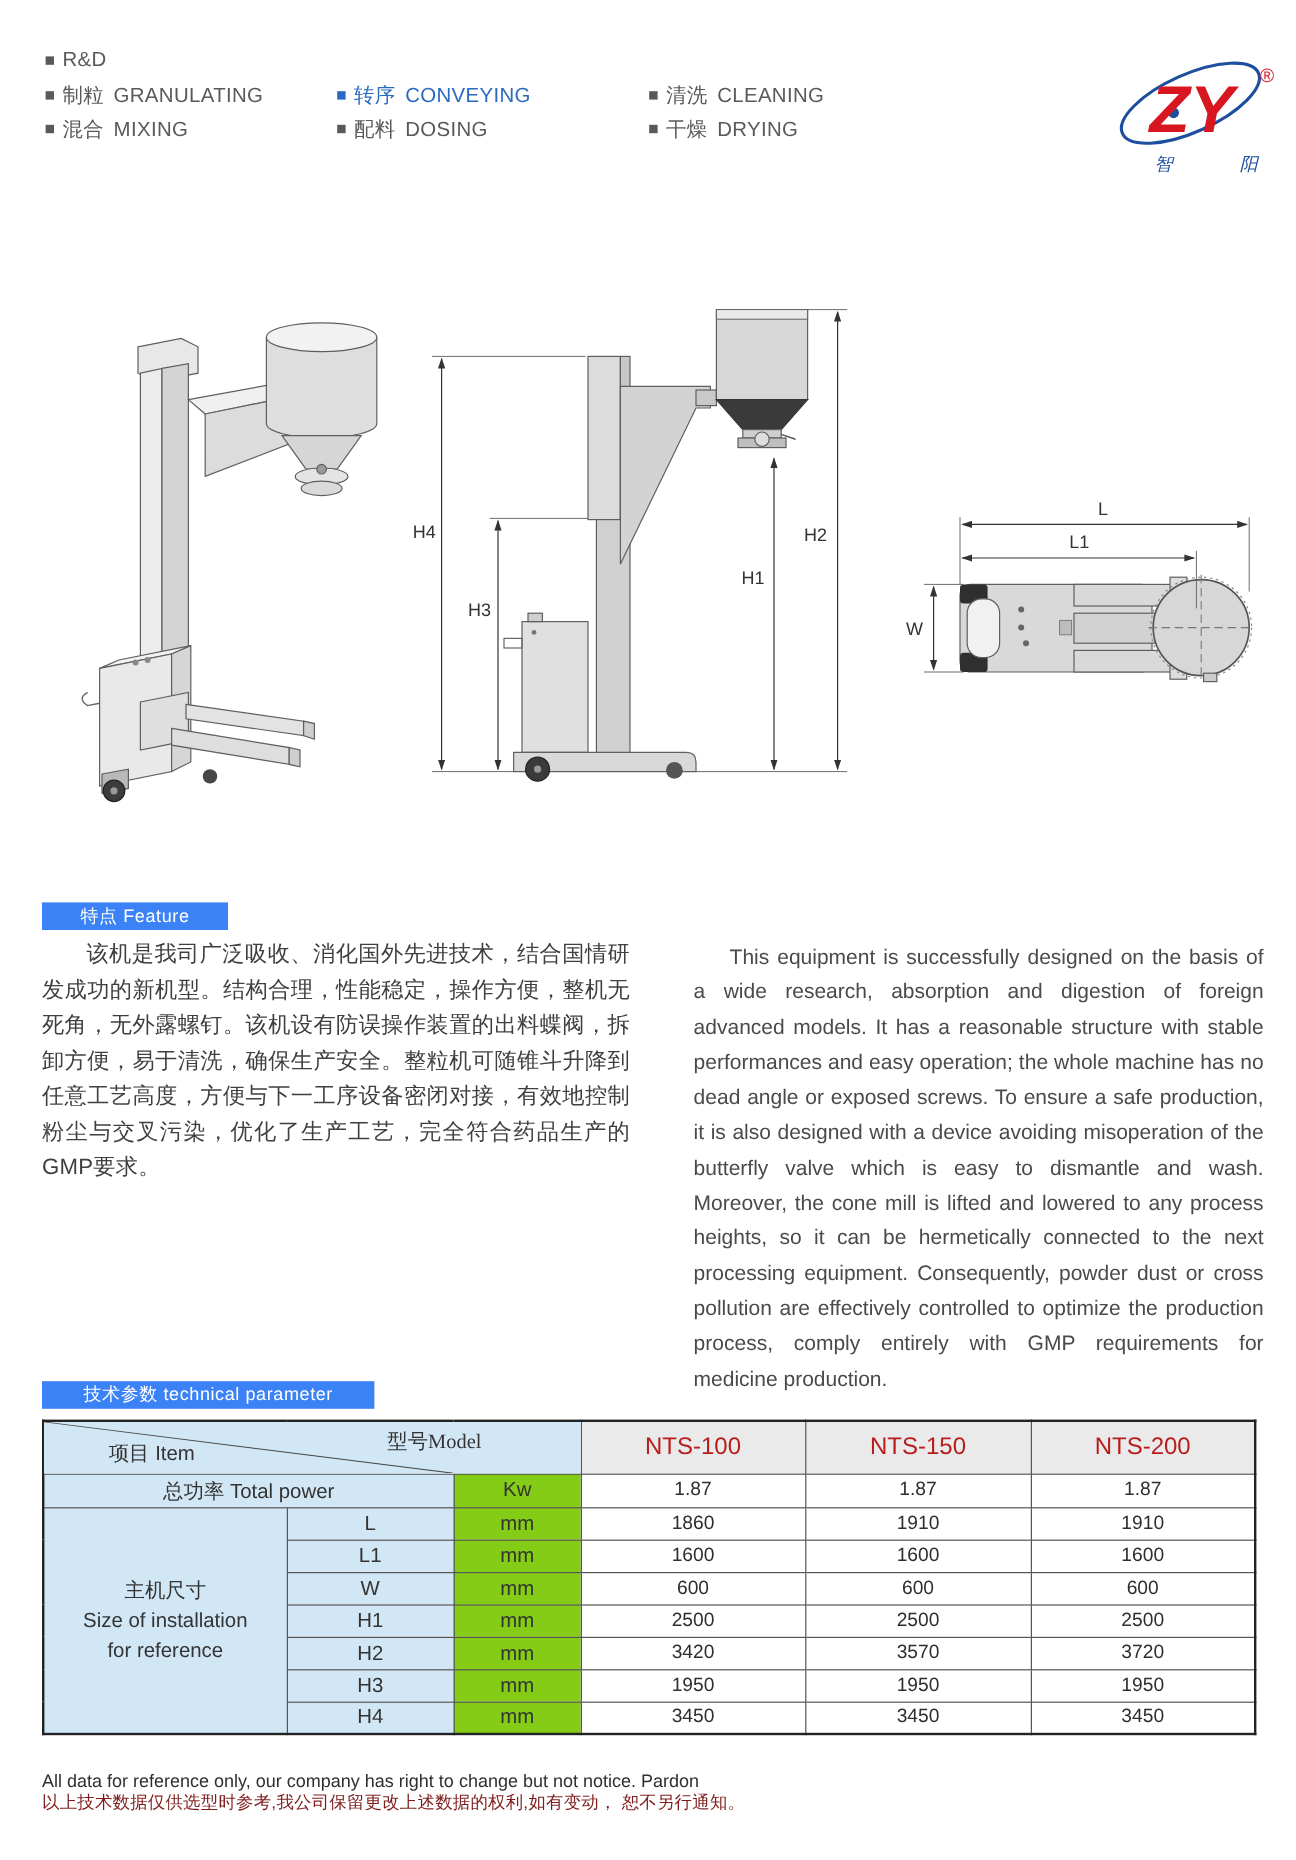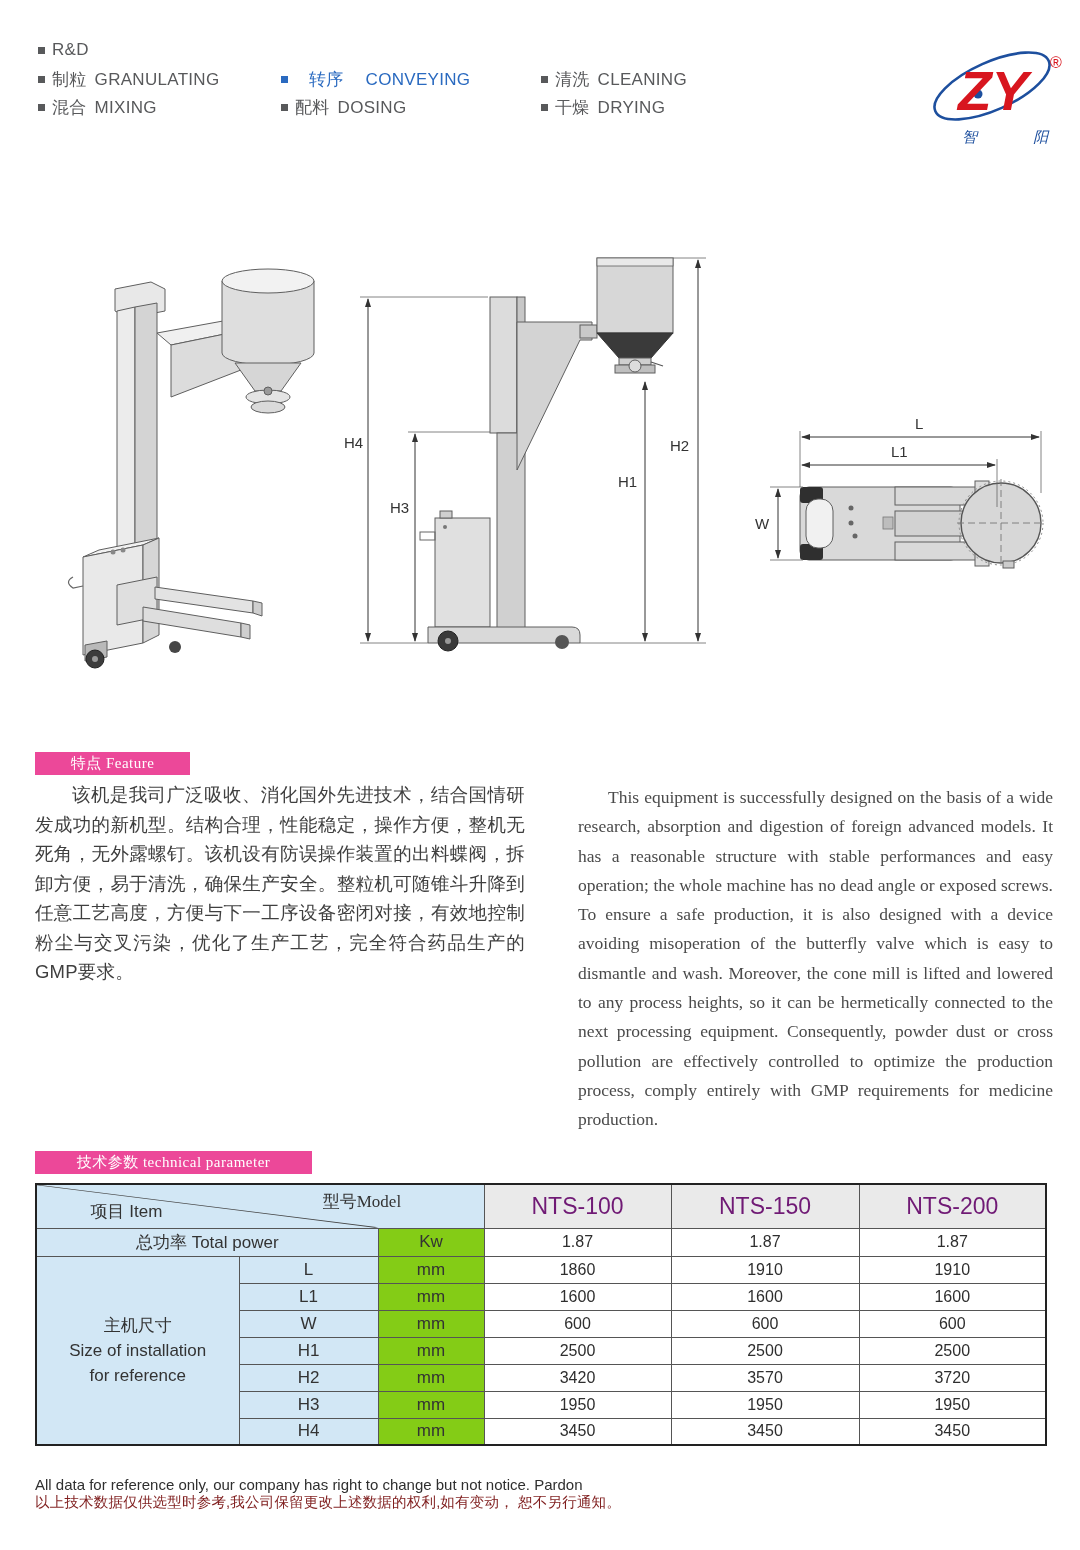--- a/index.html
+++ b/index.html
@@ -5,47 +5,47 @@
   * { margin:0; padding:0; box-sizing:border-box; }
   html,body { background:#fff; }
   .page {
     position:relative; width:1080px; height:1550px; background:#ffffff;
     font-family:"Liberation Sans","DejaVu Sans",sans-serif; color:#404040; overflow:hidden;
   }
   
   .cat { position:absolute; display:flex; align-items:center; font-size:17px; color:#58595b; letter-spacing:0.3px; }
   .cat .bullet { width:7px; height:7px; background:#58595b; display:inline-block; margin-right:7px; }
   .cat .cn { margin-right:8px; }
-  .cat.active, .cat.active .cn, .cat.active .en { color:#2a6ac0;gap:14px; }
+  .cat.active, .cat.active .cn, .cat.active .en { color:#2a6ac0; }
   .cat.active .bullet { background:#2a6ac0; }
   
   .logo { position:absolute; left:922px; top:46px; width:150px; height:105px; }
   
   .drawing { position:absolute; }
   .dimline { stroke:#333; stroke-width:1; }
   .extline { stroke:#666; stroke-width:0.8; }
   .dimtext { font-size:15px; fill:#333; font-family:"Liberation Sans","DejaVu Sans",sans-serif; }
   .mpart { stroke:#5f5f5f; stroke-width:1; }
   
-  .secbar { position:absolute; background:#ec4899; color:#ffffff; font-size:15px;
-            display:flex; align-items:center; justify-content:center; height:23px; letter-spacing:0.5px;font-family:Liberation Serif, serif; }
+  .secbar { position:absolute; background:#3b82f6; color:#ffffff; font-size:15px;
+            display:flex; align-items:center; justify-content:center; height:23px; letter-spacing:0.5px; }
   
   .para-cn { position:absolute; left:35px; top:780px; width:490px; font-size:18.5px; line-height:29.5px;
              color:#3f3f3f; text-align:justify; text-indent:2em; letter-spacing:0.2px; }
   .para-en { position:absolute; left:578px; top:783px; width:475px; font-size:17.5px; line-height:29.3px;
-             color:#4a4a4a; text-align:justify; text-indent:30px;font-family:Liberation Serif, serif; }
+             color:#4a4a4a; text-align:justify; text-indent:30px; }
   
   .ptable { position:absolute; left:35px; top:1183px; width:1010px; border-collapse:collapse;
             border:2px solid #222; table-layout:fixed; font-size:17px; color:#333; }
   .ptable td { border:1px solid #555; text-align:center; vertical-align:middle; padding:0; }
   .r-head td { height:44px; }
   .r-power td { height:28px; }
   .r-dim td { height:27px; }
   .c-blue { background:#d2e7f5;margin-top:48px; }
-  .c-model { background:#eaeaea; font-size:23px; color:#701a75; }
+  .c-model { background:#eaeaea; font-size:20px; color:#b91c1c; }
   .c-val { font-size:16px; color:#2e2e2e; background:#fff; }
   .c-unit { background:#84cc16; }
   .c-diag { position:relative; background:#d2e7f5; }
   .c-diag svg.diag { position:absolute; inset:0; width:100%; height:100%; }
   .c-diag svg.diag line { stroke:#444; stroke-width:1; }
   .diag-model { position:absolute; top:5px; left:64%; font-size:17px; color:#333;font-family:Liberation Serif, serif; }
   .diag-item  { position:absolute; bottom:5px; left:12%; font-size:17px; color:#333; }
   .c-group { line-height:25px; font-size:17px; color:#333; }
   
   .foot-cn { position:absolute; left:35px; top:1493px; font-size:14.5px; color:#7f1d1d; letter-spacing:0.2px; }

